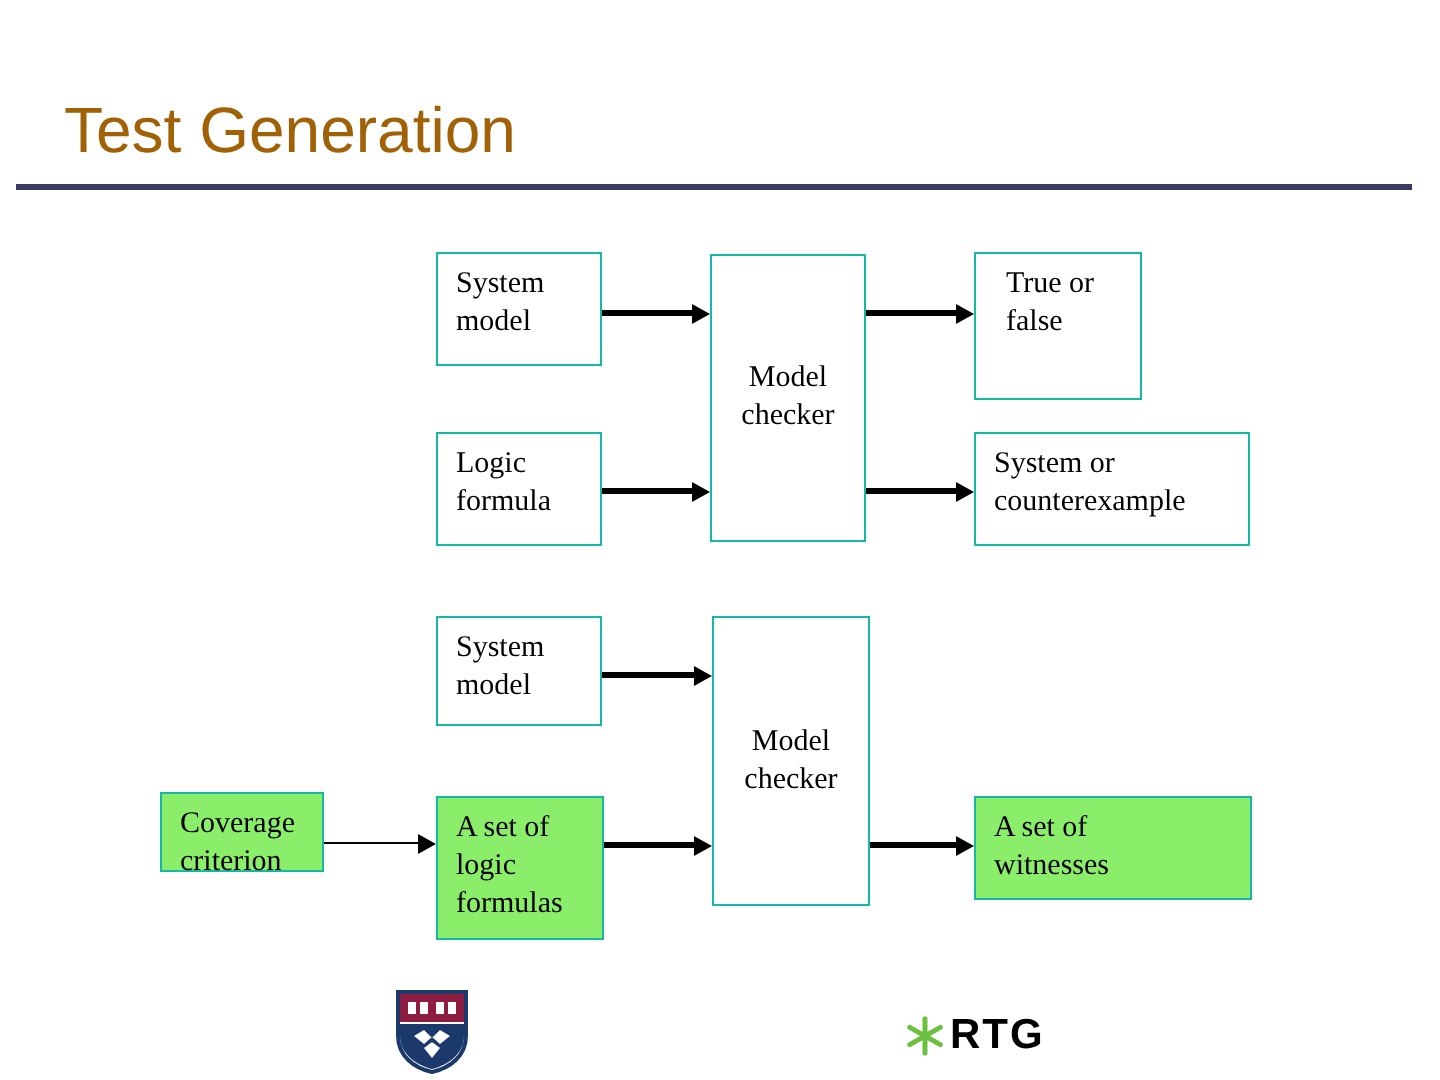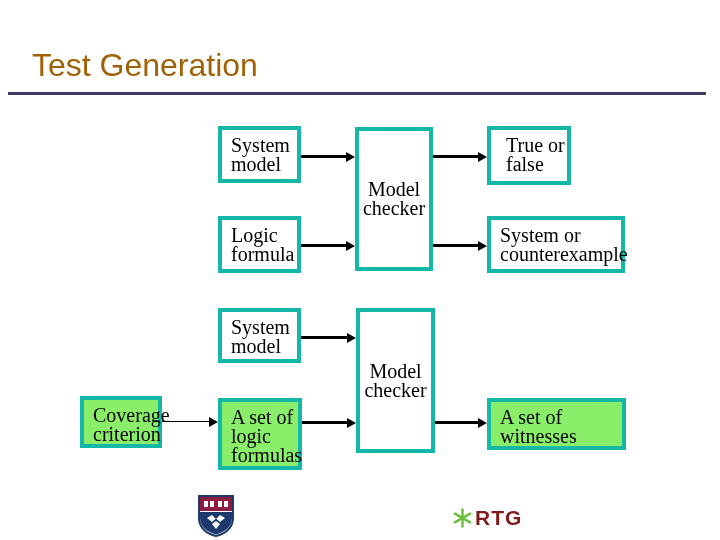--- a/index.html
+++ b/index.html
@@ -34,25 +34,25 @@
     top: 92px;
     width: 698px;
     height: 3px;
     background: #3b3b63;
   }
 
   
   .box {
     position: absolute;
     box-sizing: border-box;
-    border: 4px solid #14b8a6;
+    border: 1px solid #14b8a6;
     background: #ffffff;
     color: #000000;
     font-family: "Liberation Serif", "DejaVu Serif", serif;
-    font-size: 20px;
+    font-size: 15px;
     line-height: 19px;
     padding: 6px 0 0 9px;
     white-space: pre-line;
   }
   .box.green {
     background: #8aee6a;
   }
   .box.mid {
     display: flex;
     align-items: center;
@@ -110,41 +110,41 @@
   #rtg-star {
     width: 21px;
     height: 22px;
     margin-right: 2px;
   }
   #rtg-text {
     font-family: "Liberation Sans", "DejaVu Sans", sans-serif;
     font-weight: bold;
     font-size: 21px;
     letter-spacing: 1px;
-    color: #7f1d1d;
+    color: #000000;
   }
 </style>
 </head>
 <body>
 
 <div id="slide">
 
   <div id="title">Test Generation</div>
   <div id="title-rule"></div>
 
   <div class="box" style="left:218px; top:126px; width:83px; height:57px;">System
 model</div>
 
   <div class="box" style="left:218px; top:216px; width:83px; height:57px;">Logic
 formula</div>
 
   <div class="box mid" style="left:355px; top:127px; width:78px; height:144px;">Model
 checker</div>
 
-  <div class="box" style="left:487px; top:126px; width:84px; height:59px;padding-left:15px;">True or
+  <div class="box" style="left:487px; top:126px; width:84px; height:74px;padding-left:15px;">True or
 false</div>
 
   <div class="box" style="left:487px; top:216px; width:138px; height:57px;">System or
 counterexample</div>
 
   <div class="arrow" style="left:301px; top:155px; width:54px;">
     <div class="shaft" style="width:45px;"></div>
     <div class="head" style="left:45px;"></div>
   </div>
 
@@ -156,21 +156,21 @@
   <div class="arrow" style="left:433px; top:155px; width:54px;">
     <div class="shaft" style="width:45px;"></div>
     <div class="head" style="left:45px;"></div>
   </div>
 
   <div class="arrow" style="left:433px; top:244px; width:54px;">
     <div class="shaft" style="width:45px;"></div>
     <div class="head" style="left:45px;"></div>
   </div>
 
-  <div class="box green" style="left:80px; top:396px; width:82px; height:52px;">Coverage
+  <div class="box green" style="left:80px; top:396px; width:82px; height:40px;">Coverage
 criterion</div>
 
   <div class="box green" style="left:218px; top:398px; width:84px; height:72px;">A set of
 logic
 formulas</div>
 
   <div class="box" style="left:218px; top:308px; width:83px; height:55px;">System
 model</div>
 
   <div class="box mid" style="left:356px; top:308px; width:79px; height:145px;">Model

